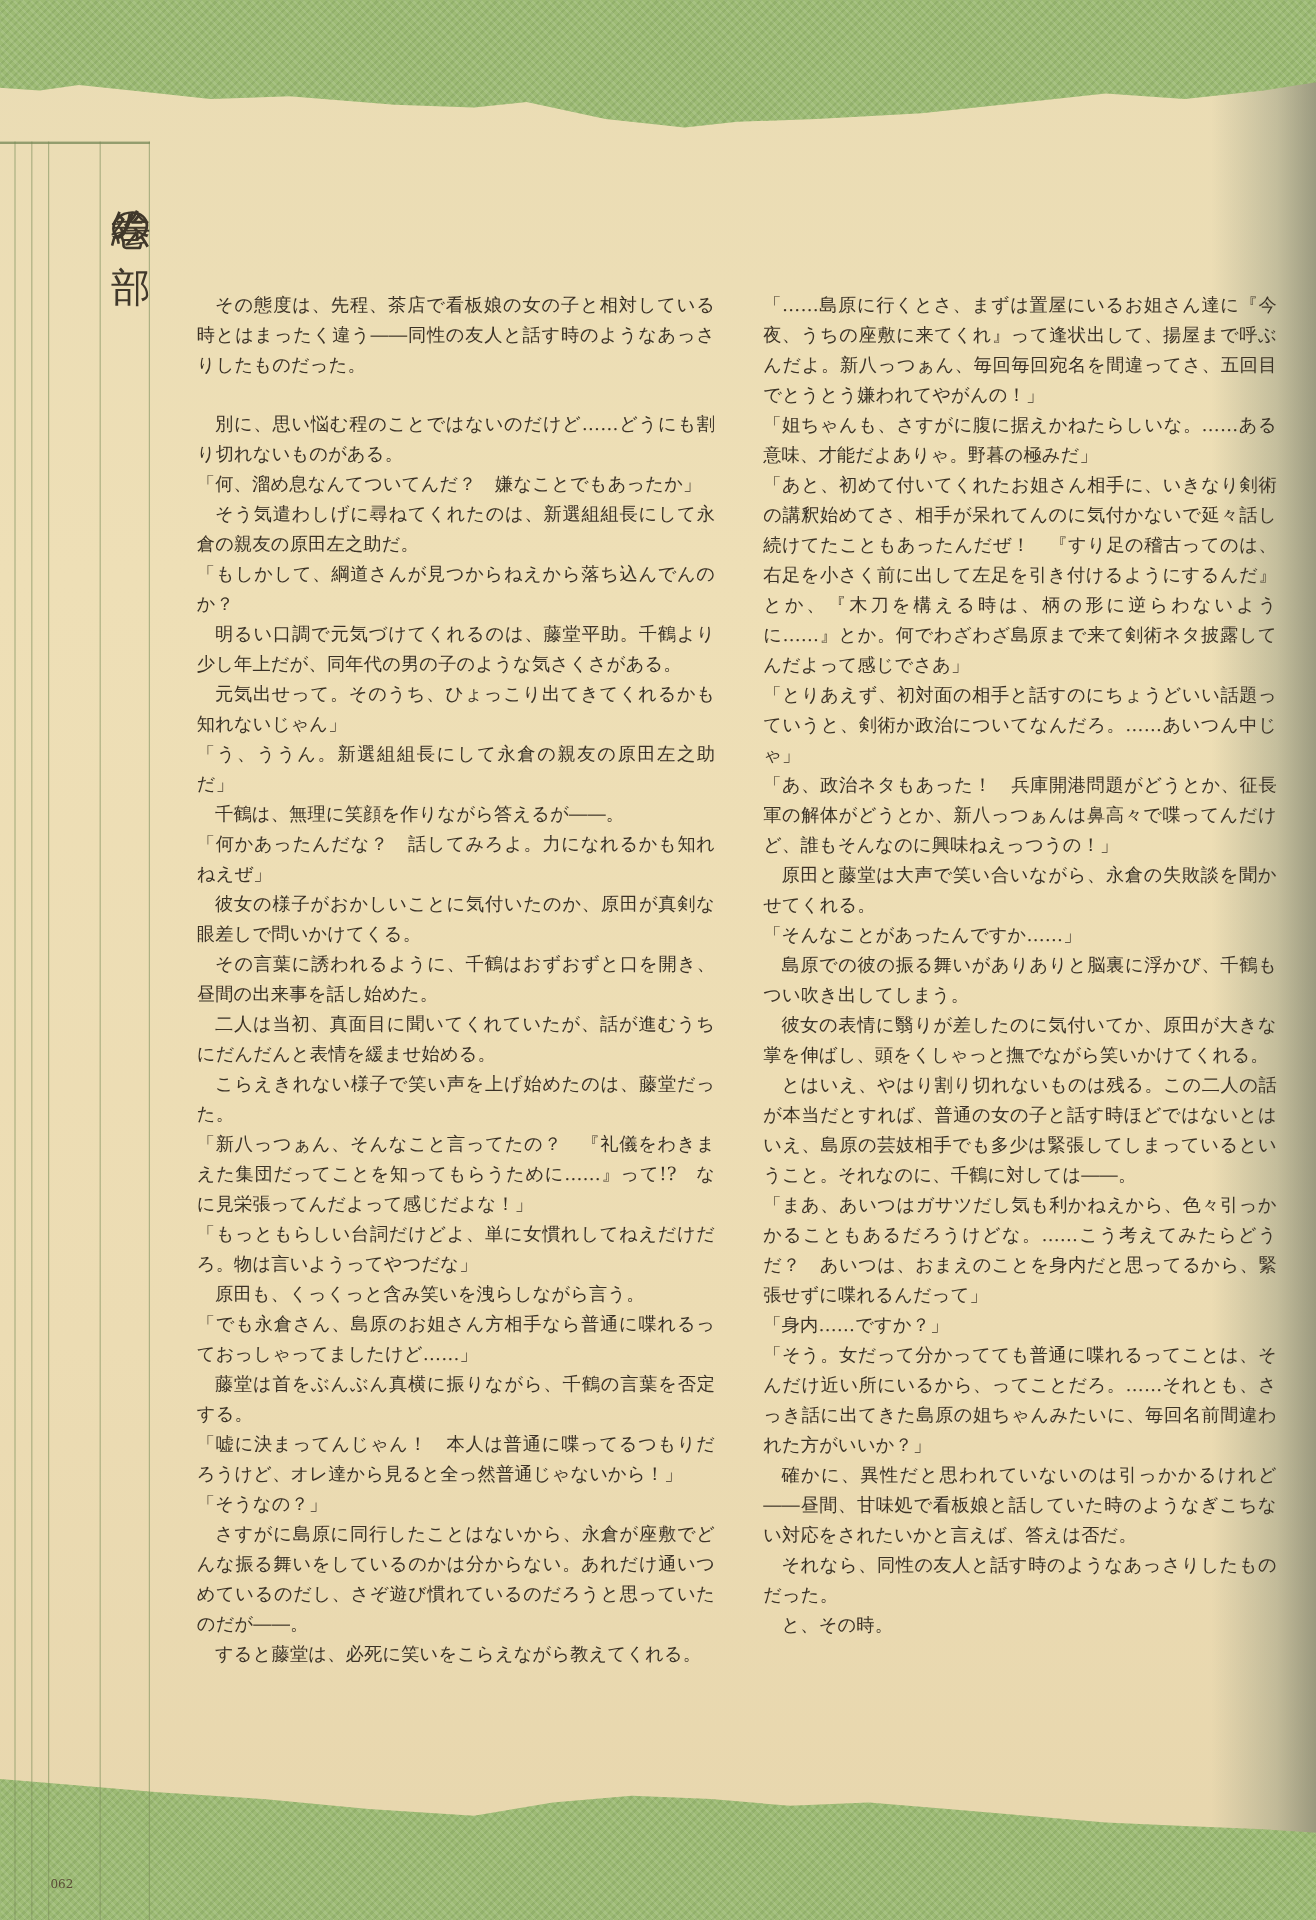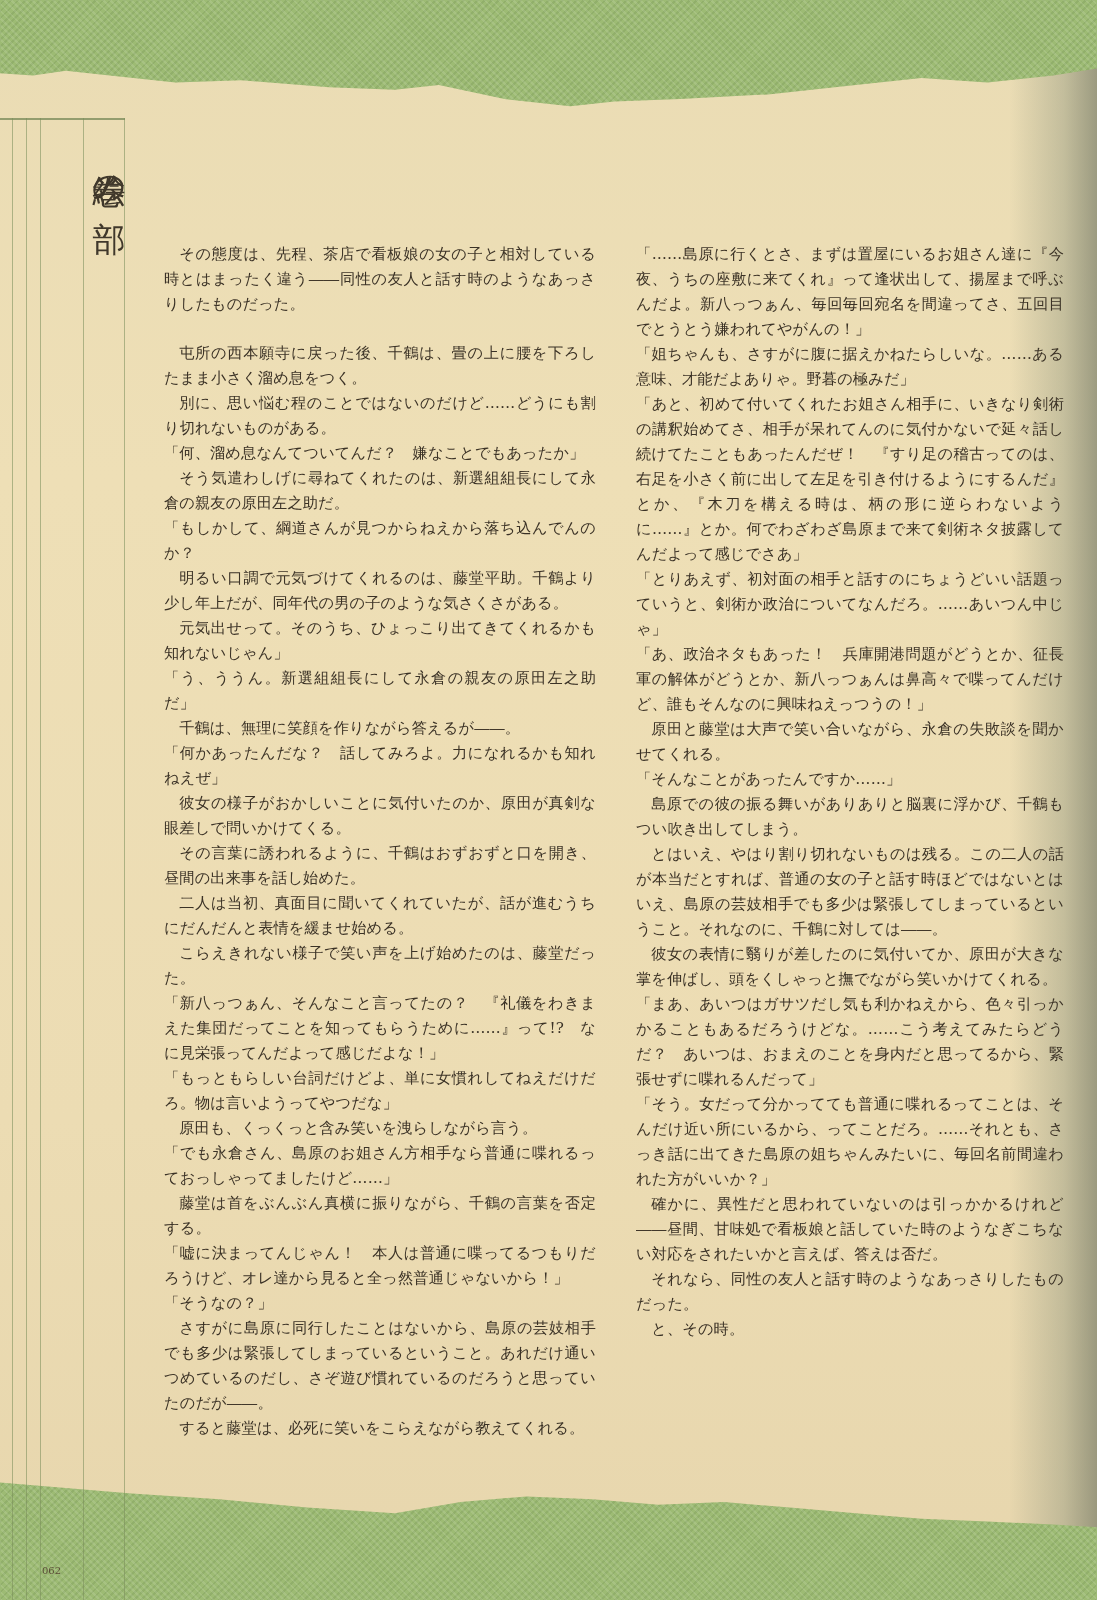--- a/index.html
+++ b/index.html
@@ -62,55 +62,55 @@
   <div class="v" style="left:40px"></div>
   <div class="v" style="left:83px"></div>
   <div class="v" style="left:124px"></div>
 </div>
 
 <div class="section-title">絵巻の部</div>
 
 <div class="column col-left" id="col-left">
     <p class="indent">その態度は、先程、茶店で看板娘の女の子と相対している時とはまったく違う――同性の友人と話す時のようなあっさりしたものだった。</p>
     <p class="blank"></p>
-    <p class="indent">屯所の西本願寺に戻った後、千鶴は、畳の上に腰を下ろしたまま小さく溜め息をつく。</p>
     <p class="indent">別に、思い悩む程のことではないのだけど……どうにも割り切れないものがある。</p>
     <p class="dialogue">「何、溜め息なんてついてんだ？　嫌なことでもあったか」</p>
     <p class="indent">そう気遣わしげに尋ねてくれたのは、新選組組長にして永倉の親友の原田左之助だ。</p>
     <p class="dialogue">「もしかして、綱道さんが見つからねえから落ち込んでんのか？</p>
     <p class="indent">明るい口調で元気づけてくれるのは、藤堂平助。千鶴より少し年上だが、同年代の男の子のような気さくさがある。</p>
     <p class="indent">元気出せって。そのうち、ひょっこり出てきてくれるかも知れないじゃん」</p>
     <p class="dialogue">「う、ううん。新選組組長にして永倉の親友の原田左之助だ」</p>
     <p class="indent">千鶴は、無理に笑顔を作りながら答えるが――。</p>
     <p class="dialogue">「何かあったんだな？　話してみろよ。力になれるかも知れねえぜ」</p>
     <p class="indent">彼女の様子がおかしいことに気付いたのか、原田が真剣な眼差しで問いかけてくる。</p>
     <p class="indent">その言葉に誘われるように、千鶴はおずおずと口を開き、昼間の出来事を話し始めた。</p>
     <p class="indent">二人は当初、真面目に聞いてくれていたが、話が進むうちにだんだんと表情を緩ませ始める。</p>
     <p class="indent">こらえきれない様子で笑い声を上げ始めたのは、藤堂だった。</p>
     <p class="dialogue">「新八っつぁん、そんなこと言ってたの？　『礼儀をわきまえた集団だってことを知ってもらうために……』って!?　なに見栄張ってんだよって感じだよな！」</p>
     <p class="dialogue">「もっともらしい台詞だけどよ、単に女慣れしてねえだけだろ。物は言いようってやつだな」</p>
     <p class="indent">原田も、くっくっと含み笑いを洩らしながら言う。</p>
     <p class="dialogue">「でも永倉さん、島原のお姐さん方相手なら普通に喋れるっておっしゃってましたけど……」</p>
     <p class="indent">藤堂は首をぶんぶん真横に振りながら、千鶴の言葉を否定する。</p>
     <p class="dialogue">「嘘に決まってんじゃん！　本人は普通に喋ってるつもりだろうけど、オレ達から見ると全っ然普通じゃないから！」</p>
     <p class="dialogue">「そうなの？」</p>
-    <p class="indent">さすがに島原に同行したことはないから、島原の芸妓相手でも多少は緊張してしまっているということ。あれだけ通いつめているのだし、さぞ遊び慣れているのだろうと思っていたのだが――。</p>
+    <p class="indent">さすがに島原に同行したことはないから、永倉が座敷でどんな振る舞いをしているのかは分からない。あれだけ通いつめているのだし、さぞ遊び慣れているのだろうと思っていたのだが――。</p>
     <p class="indent">すると藤堂は、必死に笑いをこらえながら教えてくれる。</p>
   </div>
 <div class="column col-right" id="col-right">
     <p class="dialogue">「……島原に行くとさ、まずは置屋にいるお姐さん達に『今夜、うちの座敷に来てくれ』って逢状出して、揚屋まで呼ぶんだよ。新八っつぁん、毎回毎回宛名を間違ってさ、五回目でとうとう嫌われてやがんの！」</p>
     <p class="dialogue">「姐ちゃんも、さすがに腹に据えかねたらしいな。……ある意味、才能だよありゃ。野暮の極みだ」</p>
     <p class="dialogue">「あと、初めて付いてくれたお姐さん相手に、いきなり剣術の講釈始めてさ、相手が呆れてんのに気付かないで延々話し続けてたこともあったんだぜ！　『すり足の稽古ってのは、右足を小さく前に出して左足を引き付けるようにするんだ』とか、『木刀を構える時は、柄の形に逆らわないように……』とか。何でわざわざ島原まで来て剣術ネタ披露してんだよって感じでさあ」</p>
     <p class="dialogue">「とりあえず、初対面の相手と話すのにちょうどいい話題っていうと、剣術か政治についてなんだろ。……あいつん中じゃ」</p>
     <p class="dialogue">「あ、政治ネタもあった！　兵庫開港問題がどうとか、征長軍の解体がどうとか、新八っつぁんは鼻高々で喋ってんだけど、誰もそんなのに興味ねえっつうの！」</p>
     <p class="indent">原田と藤堂は大声で笑い合いながら、永倉の失敗談を聞かせてくれる。</p>
     <p class="dialogue">「そんなことがあったんですか……」</p>
     <p class="indent">島原での彼の振る舞いがありありと脳裏に浮かび、千鶴もつい吹き出してしまう。</p>
+    <p class="indent">彼女の表情に翳りが差したのに気付いてか、原田が大きな掌を伸ばし、頭をくしゃっと撫でながら笑いかけてくれる。</p>
     <p class="indent">とはいえ、やはり割り切れないものは残る。この二人の話が本当だとすれば、普通の女の子と話す時ほどではないとはいえ、島原の芸妓相手でも多少は緊張してしまっているということ。それなのに、千鶴に対しては――。</p>
-    <p class="indent">彼女の表情に翳りが差したのに気付いてか、原田が大きな掌を伸ばし、頭をくしゃっと撫でながら笑いかけてくれる。</p>
     <p class="dialogue">「まあ、あいつはガサツだし気も利かねえから、色々引っかかることもあるだろうけどな。……こう考えてみたらどうだ？　あいつは、おまえのことを身内だと思ってるから、緊張せずに喋れるんだって」</p>
+    <p class="dialogue">「身内……ですか？」</p>
     <p class="dialogue">「そう。女だって分かってても普通に喋れるってことは、そんだけ近い所にいるから、ってことだろ。……それとも、さっき話に出てきた島原の姐ちゃんみたいに、毎回名前間違われた方がいいか？」</p>
     <p class="indent">確かに、異性だと思われていないのは引っかかるけれど――昼間、甘味処で看板娘と話していた時のようなぎこちない対応をされたいかと言えば、答えは否だ。</p>
     <p class="indent">それなら、同性の友人と話す時のようなあっさりしたものだった。</p>
     <p class="indent">と、その時。</p>
   </div>
 
 <div class="page-number">062</div>
 
 </body></html>

